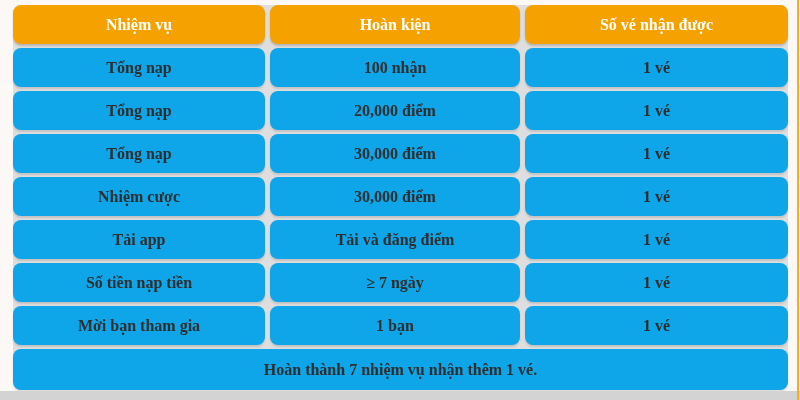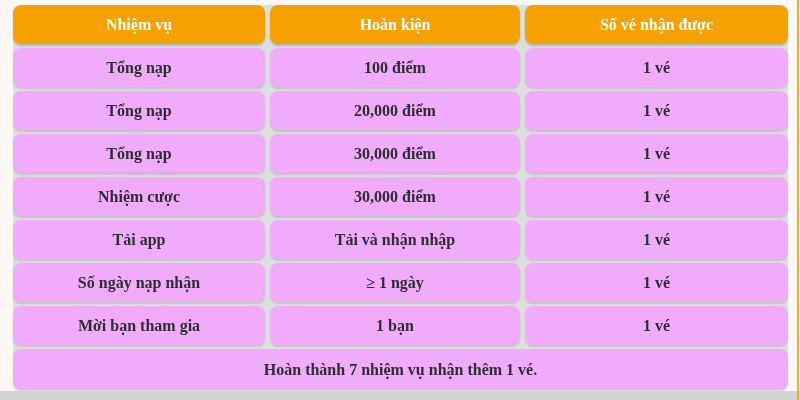--- a/index.html
+++ b/index.html
@@ -23,21 +23,21 @@
     grid-template-columns: 252px 250px 263px;
     grid-template-rows: 39px repeat(7, 39px) 41px;
     gap: 4px 5px;
     background: #dedede;
     border-radius: 9px;
   }
   .cell {
     display: flex;
     align-items: center;
     justify-content: center;
-    background: #f0abfc;
+    background: #0ea5e9;
     border-radius: 8px;
     font-weight: bold;
     font-size: 16px;
     color: #2e2e2e;
     box-shadow: 0 2px 2px rgba(0,0,0,0.12);
     text-align: center;
   }
   .cell.header {
     background: #f5a201;
     color: #ffffff;
@@ -74,21 +74,21 @@
   <div class="task-table">
 
     <div class="row">
       <div class="cell header">Nhiệm vụ</div>
       <div class="cell header">Hoàn kiện</div>
       <div class="cell header">Số vé nhận được</div>
     </div>
 
     <div class="row">
       <div class="cell">Tổng nạp</div>
-      <div class="cell">100 điểm</div>
+      <div class="cell">100 nhận</div>
       <div class="cell">1 vé</div>
     </div>
 
     <div class="row">
       <div class="cell">Tổng nạp</div>
       <div class="cell">20,000 điểm</div>
       <div class="cell">1 vé</div>
     </div>
 
     <div class="row">
@@ -98,27 +98,27 @@
     </div>
 
     <div class="row">
       <div class="cell">Nhiệm cược</div>
       <div class="cell">30,000 điểm</div>
       <div class="cell">1 vé</div>
     </div>
 
     <div class="row">
       <div class="cell">Tải app</div>
-      <div class="cell">Tải và nhận nhập</div>
+      <div class="cell">Tải và đăng điểm</div>
       <div class="cell">1 vé</div>
     </div>
 
     <div class="row">
-      <div class="cell">Số ngày nạp nhận</div>
-      <div class="cell">≥ 1 ngày</div>
+      <div class="cell">Số tiền nạp tiền</div>
+      <div class="cell">≥ 7 ngày</div>
       <div class="cell">1 vé</div>
     </div>
 
     <div class="row">
       <div class="cell">Mời bạn tham gia</div>
       <div class="cell">1 bạn</div>
       <div class="cell">1 vé</div>
     </div>
 
     <div class="cell footer">Hoàn thành 7 nhiệm vụ nhận thêm 1 vé.</div>

